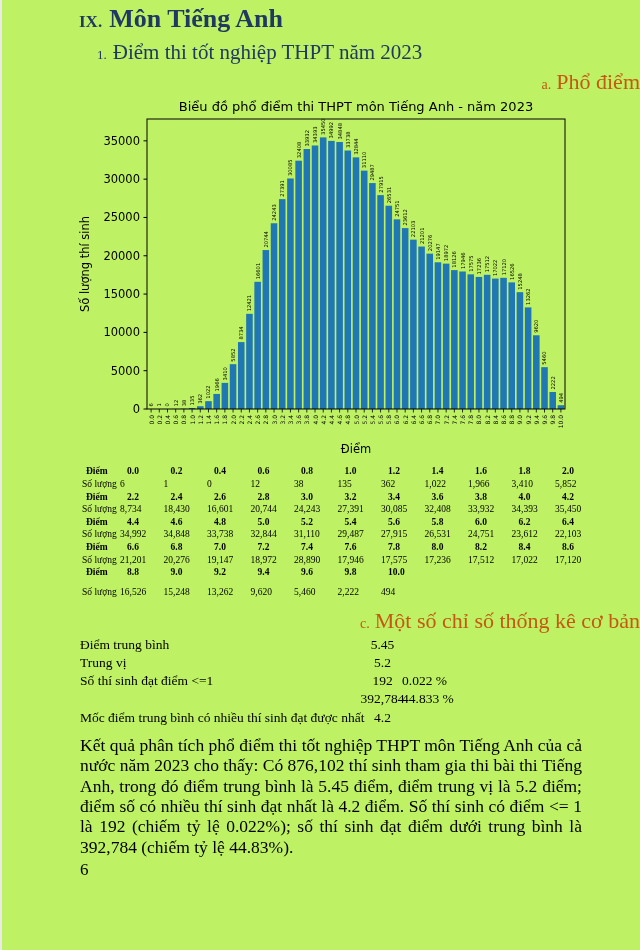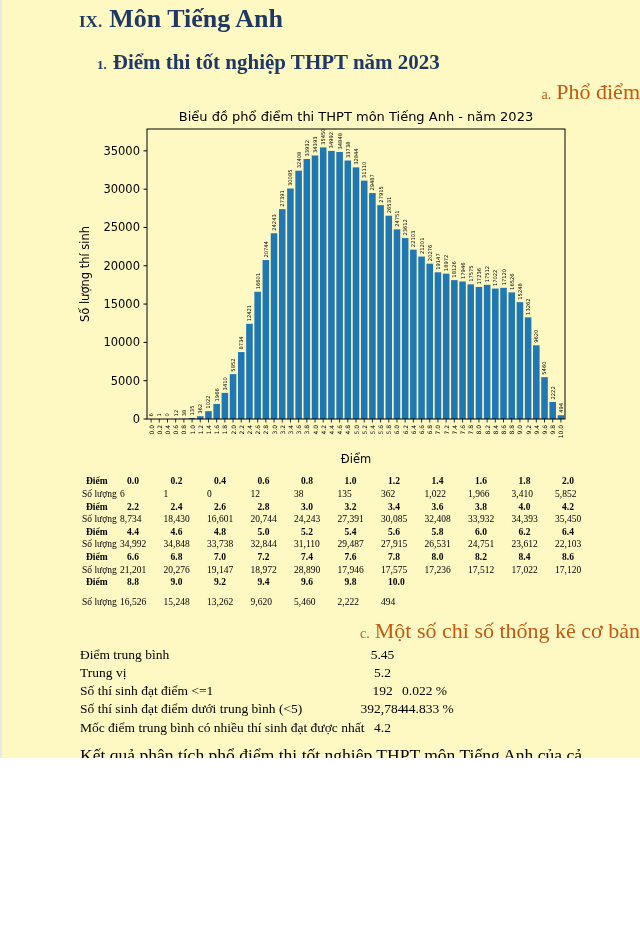--- a/index.html
+++ b/index.html
@@ -1,29 +1,29 @@
 <!DOCTYPE html>
 <html><head>
 <meta charset="utf-8">
 <style>
   * { box-sizing: border-box; }
   html,body { margin:0; padding:0; background:#fff; }
   .page {
     position: relative;
-    width: 640px; height: 758px;
-    background: #fef9c3;
+    width: 640px; height: 950px;
+    background: #bef264;
     overflow: hidden;
     border-left: 2px solid #e9e9e9;
     font-family: "Liberation Serif", serif;
     color: #000;
   }
   
   .h1 { margin: 4px 0 0 77px; font-weight: bold; font-size: 26px; color: #1f3864; line-height: 1.15; }
   .h1 .pre { font-size: 17px; margin-right: 7px; }
-  .h2 { margin: 16px 0 0 95px; font-weight: bold; font-size: 21px; color: #1f3864; line-height: 1.15; }
+  .h2 { margin: 6px 0 0 95px; font-weight: normal; font-size: 21px; color: #1f3864; line-height: 1.15; }
   .h2 .pre { font-size: 13px; margin-right: 6px; }
   .h3 { font-weight: normal; font-size: 22px; color: #c45911; line-height: 1.2; text-align: right; }
   .h3 .pre { font-size: 14px; margin-right: 5px; }
   .h3a { margin: 5px 0 0 112px; }
   .h3b { margin: -10px 0 0 118px; }
   .h3c { margin: 10px 0 0 118px; }
   
   .chart-block { margin: 2px 0 0 73px; }
   svg { font-family: "DejaVu Sans", sans-serif; display:block; }
   
@@ -432,21 +432,21 @@
     </div>
 
   <div class="h3 h3c">
     <span class="pre">c.</span><span>Một số chỉ số thống kê cơ bản</span>
   </div>
 
   <div class="stats" id="stats-table">
       <div class="srow"><span class="slabel">Điểm trung bình</span><span class="sval">5.45</span></div>
       <div class="srow"><span class="slabel">Trung vị</span><span class="sval">5.2</span></div>
       <div class="srow"><span class="slabel">Số thí sinh đạt điểm &lt;=1</span><span class="sval">192</span><span class="spct">0.022 %</span></div>
-      <div class="srow"><span class="slabel">Số thí sinh đạt điểm dưới trung bình (&lt;5)</span><span class="sval">392,784</span><span class="spct">44.833 %</span></div>
+      <div class="srow"><span class="sval">392,784</span><span class="spct">44.833 %</span></div>
       <div class="srow"><span class="slabel">Mốc điểm trung bình có nhiều thí sinh đạt được nhất</span><span class="sval">4.2</span></div>
     </div>
 
   <p class="body-text">Kết quả phân tích phổ điểm thi tốt nghiệp THPT môn Tiếng Anh của cả nước năm 2023 cho thấy: Có 876,102 thí sinh tham gia thi bài thi Tiếng Anh, trong đó điểm trung bình là 5.45 điểm, điểm trung vị là 5.2 điểm; điểm số có nhiều thí sinh đạt nhất là 4.2 điểm. Số thí sinh có điểm &lt;= 1 là 192 (chiếm tỷ lệ 0.022%); số thí sinh đạt điểm dưới trung bình là 392,784 (chiếm tỷ lệ 44.83%).</p>
 
   <div class="page-number">6</div>
 
 </div>
 
 </body></html>

